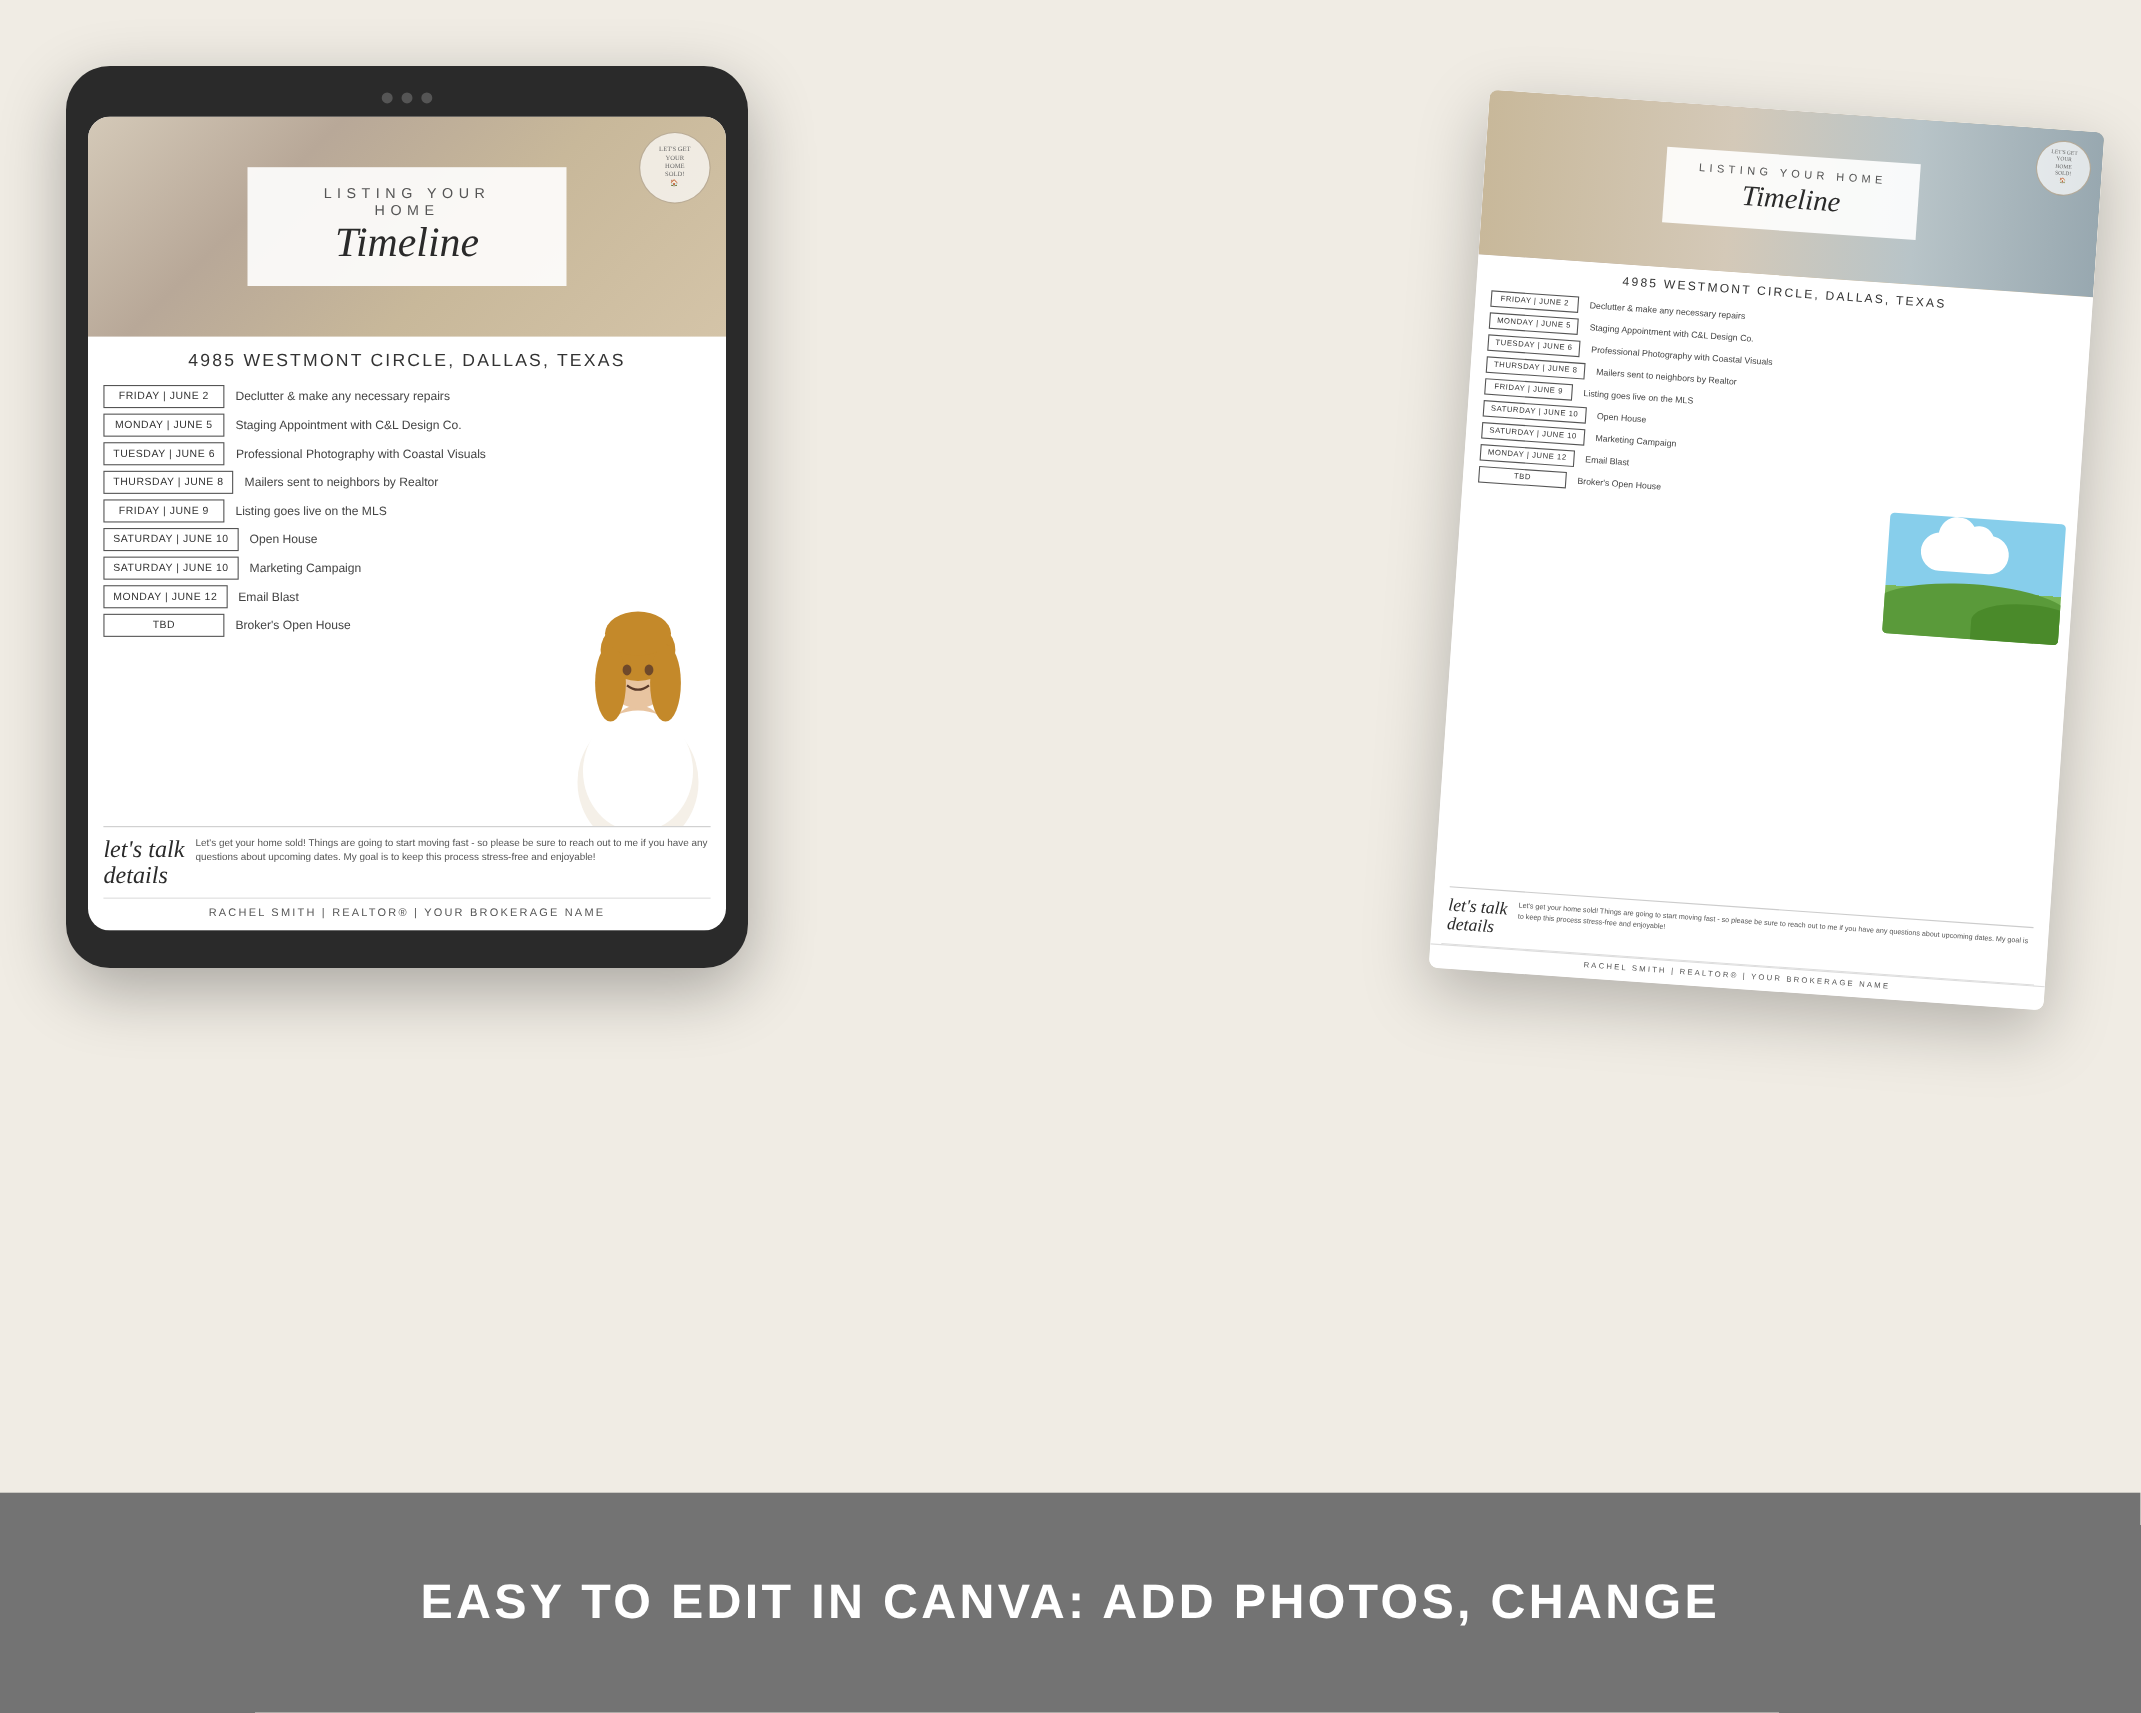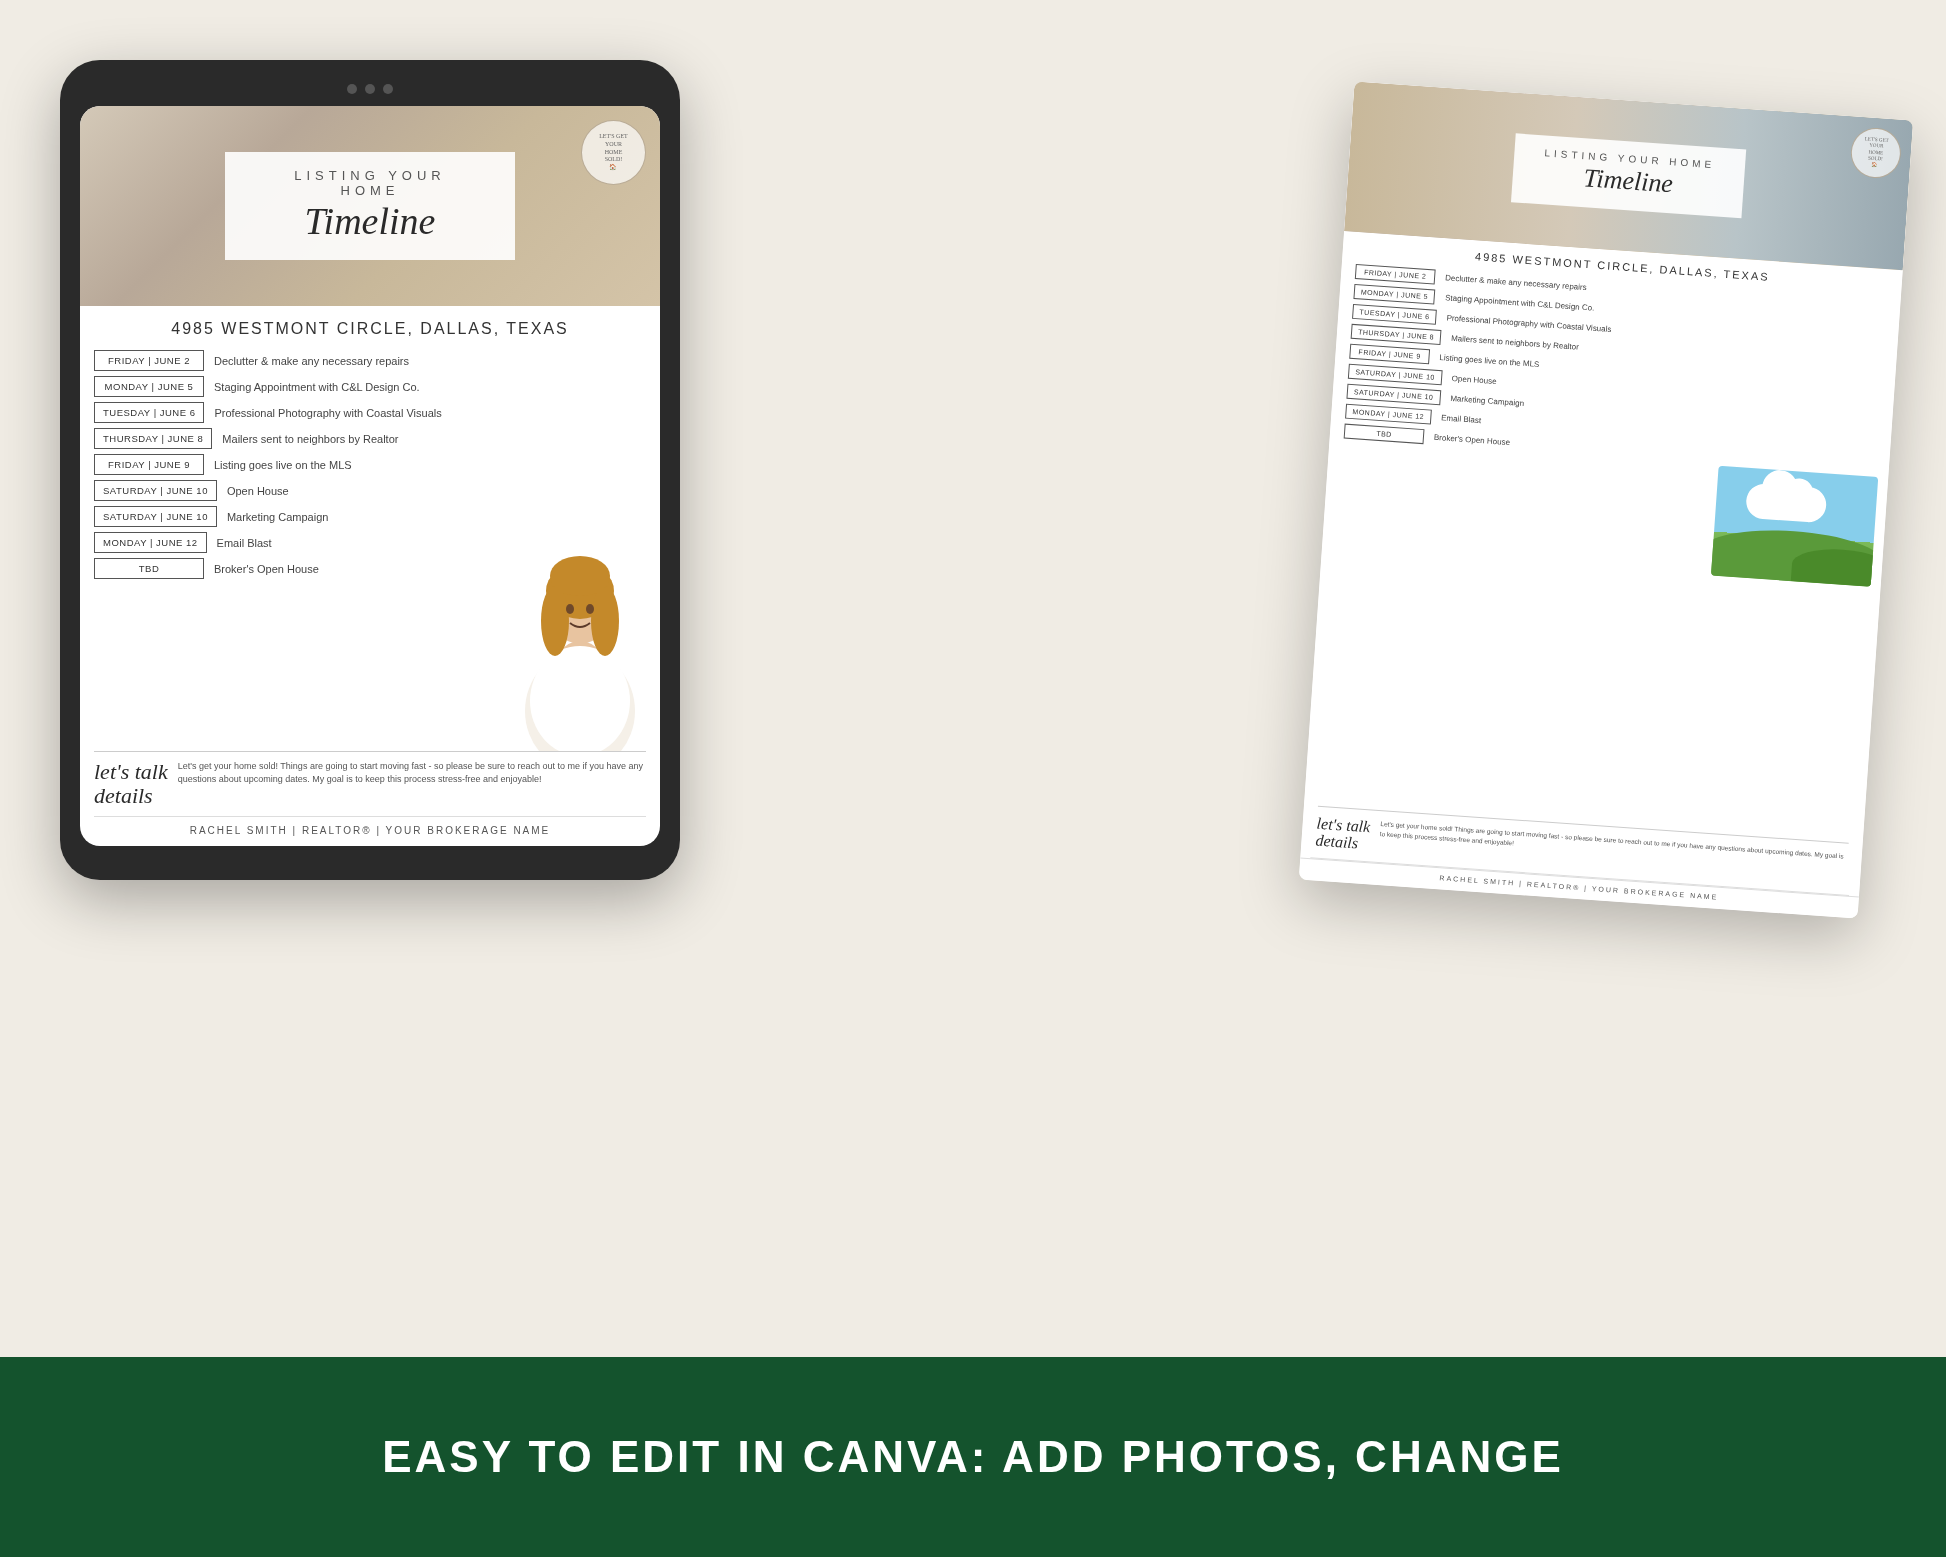--- a/index.html
+++ b/index.html
@@ -13,21 +13,21 @@
       position: relative;
     }
 
     
     .bottom-banner {
       position: absolute;
       bottom: 0;
       left: 0;
       right: 0;
       height: 200px;
-      background-color: #14532d;
+      background-color: #737373;
       display: flex;
       align-items: center;
       justify-content: center;
     }
 
     .bottom-banner-text {
       color: white;
       font-family: Arial, sans-serif;
       font-size: 44px;
       font-weight: 900;

